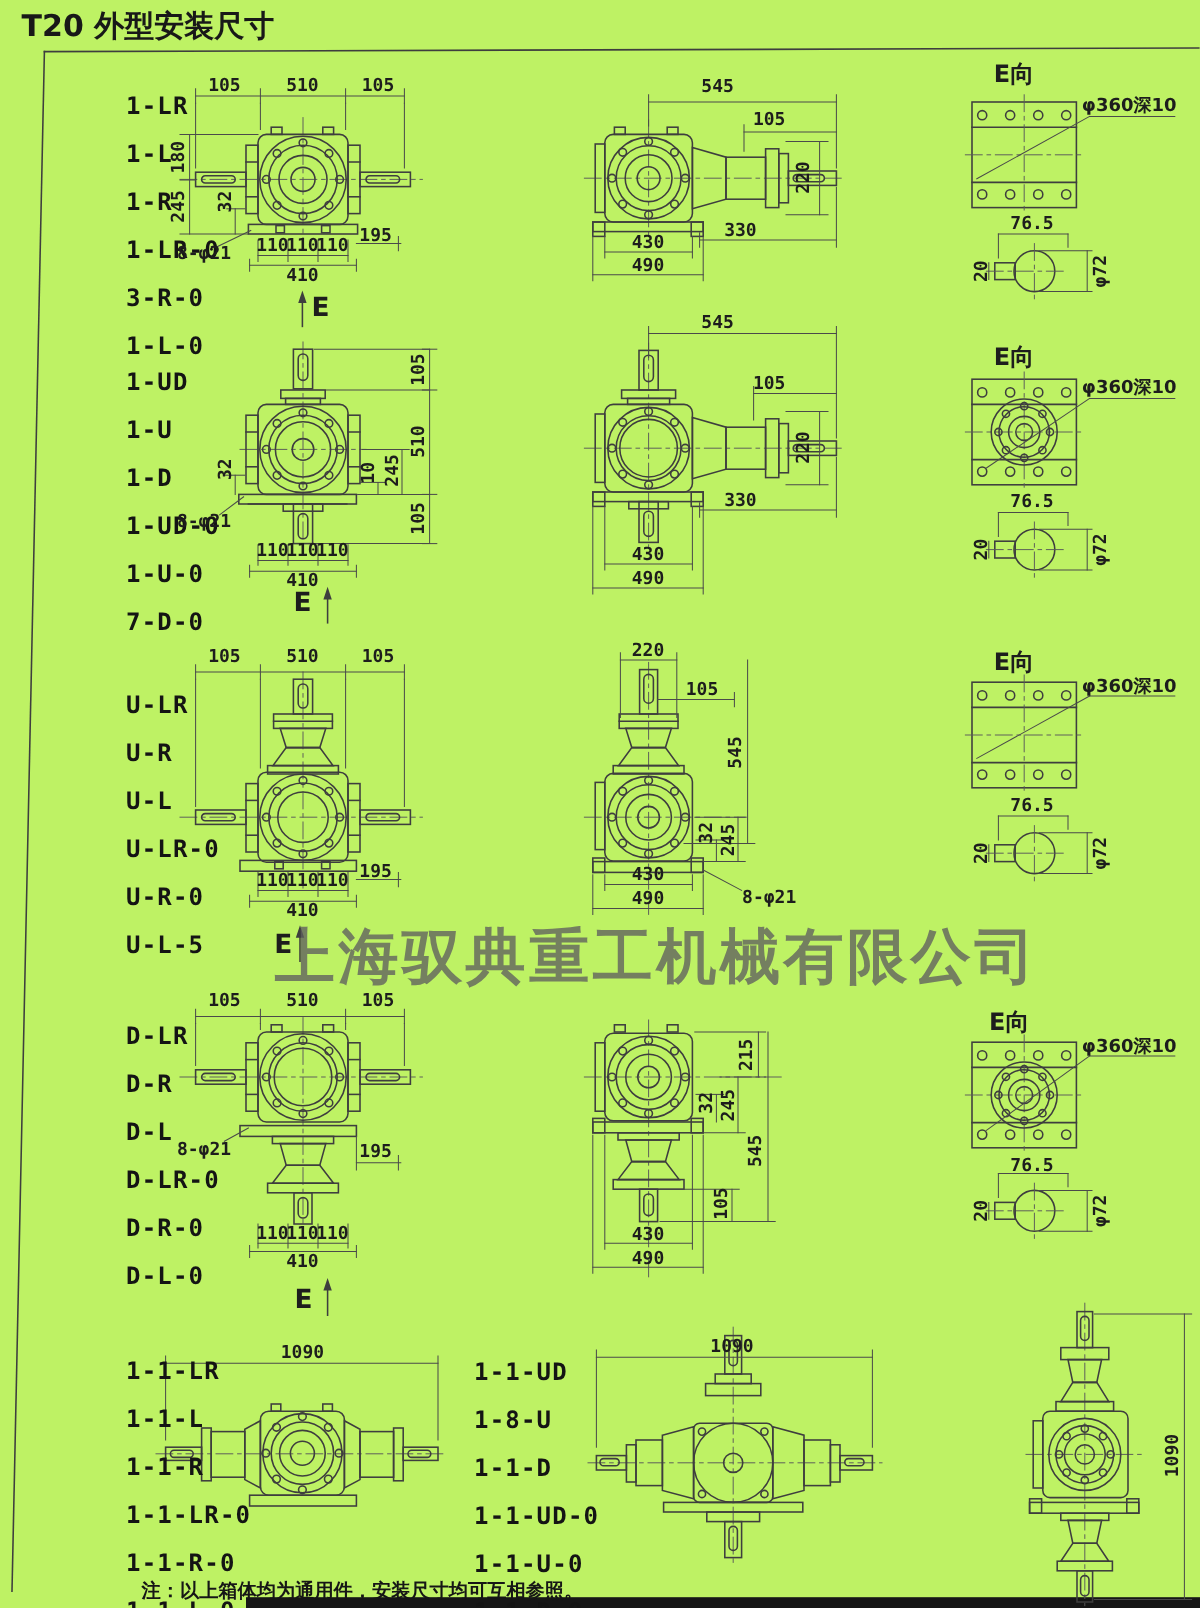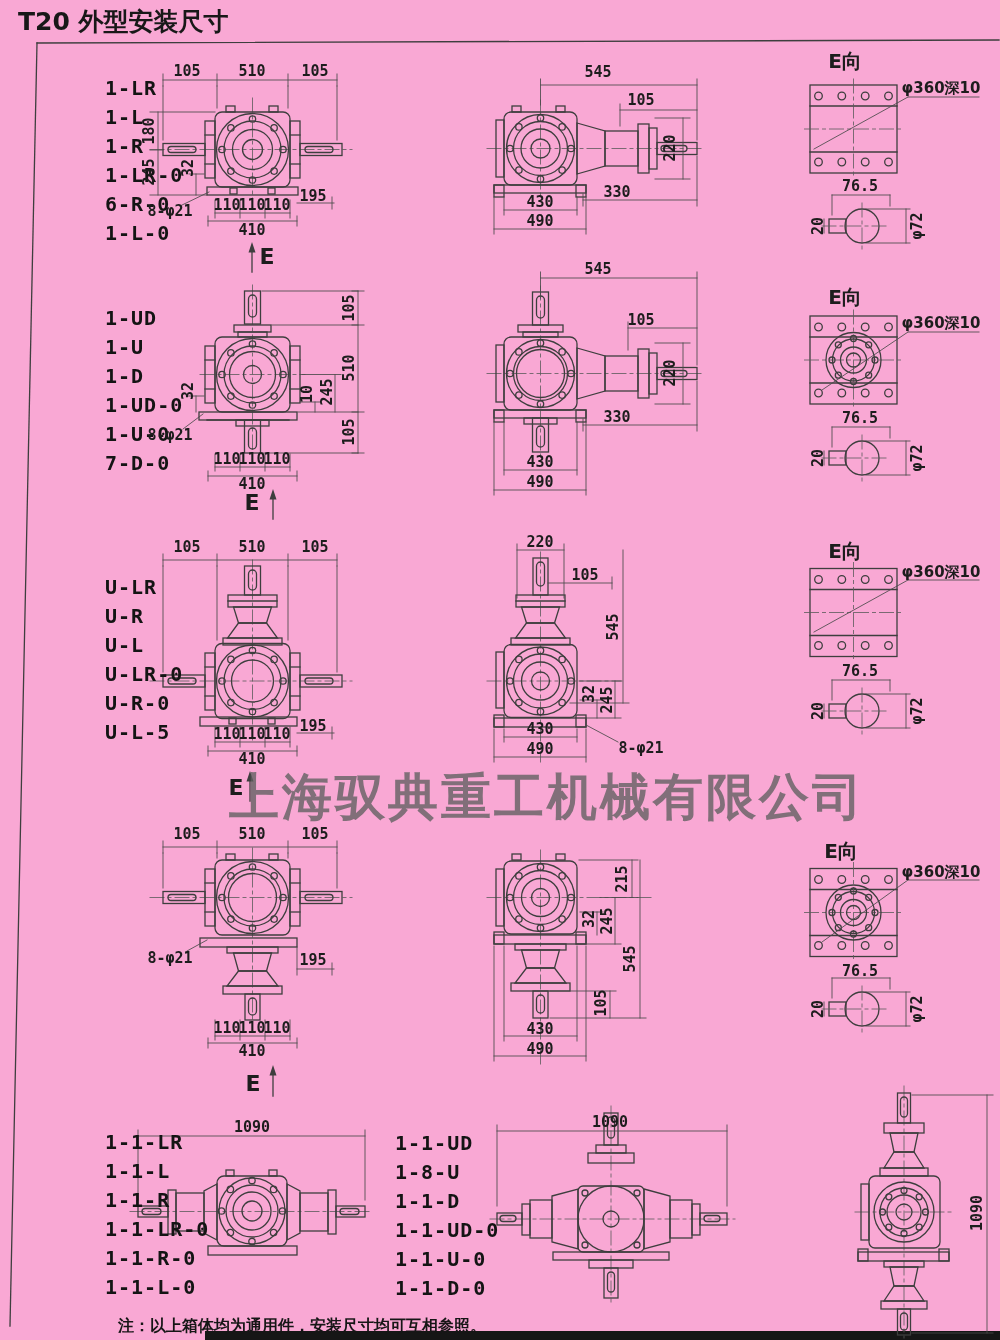--- a/index.html
+++ b/index.html
@@ -1,28 +1,28 @@
 <!DOCTYPE html>
 <html><head>
 <meta charset="utf-8">
 <style>
   body{margin:0;background:#e9e9e9;}
-  .pg{position:relative;width:1000px;height:1340px;margin:0 auto;background:#f9a8d4;overflow:hidden;font-family:"DejaVu Sans",sans-serif;}
+  .pg{position:relative;width:1000px;height:1340px;margin:0 auto;background:#bef264;overflow:hidden;font-family:"DejaVu Sans",sans-serif;}
   svg.art{position:absolute;left:0;top:0;}
   .ln{stroke:#3e3e3e;stroke-width:1.3;fill:none;stroke-linecap:square;}
   .d{stroke:#4a4a4a;stroke-width:.85;}
   .cl{stroke:#5a5a5a;stroke-width:.8;stroke-dasharray:14 4 3 4;}
   .ar{fill:#3e3e3e;stroke:none;}
   .blk{fill:#161616;stroke:none;}
   .t{position:absolute;transform:translate(-50%,-50%);font:600 15px/1 "DejaVu Sans Mono",monospace;color:#1d1d1d;white-space:nowrap;}
   .t.v{transform:translate(-50%,-50%) rotate(-90deg);}
   .t.ev{font:bold 20px/1 "DejaVu Sans",sans-serif;}
   .t.fl{font:bold 15px/1 "DejaVu Sans",sans-serif;}
   .t.e{font:bold 22px/1 "DejaVu Sans",sans-serif;}
-  .models{position:absolute;display:flex;flex-direction:column;gap:9px;font:600 20px/1 "DejaVu Sans Mono",monospace;color:#141414;letter-spacing:1px;white-space:pre;}
+  .models{position:absolute;display:flex;flex-direction:column;gap:20px;font:600 20px/1 "DejaVu Sans Mono",monospace;color:#141414;letter-spacing:1px;white-space:pre;}
   .title{position:absolute;left:18px;top:8px;font:bold 25px/1.1 "DejaVu Sans",sans-serif;color:#181818;}
   .wm{position:absolute;left:547px;top:797px;transform:translate(-50%,-50%);font:bold 50px/1 "DejaVu Sans",sans-serif;color:rgba(95,95,95,.78);letter-spacing:3px;white-space:nowrap;z-index:5;}
   .note{position:absolute;left:118px;top:1306px;font:bold 16px/1.3 "DejaVu Sans",sans-serif;color:#161616;margin-top:10px;}
 </style>
 </head>
 <body>
 
 <div class="pg">
 
 <div class="title">T20 外型安装尺寸</div>
@@ -558,38 +558,46 @@
         <line class="d" x1="912" y1="1095" x2="993" y2="1095"></line>
         <line class="d" x1="912" y1="1333" x2="993" y2="1333"></line>
 </g>
 </svg>
 
 <div class="models" style="left:105px;top:78px">
   <div>1-LR</div>
   <div>1-L</div>
   <div>1-R</div>
   <div>1-LR-0</div>
-  <div>6-R-0</div>
+  <div>3-R-0</div>
   <div>1-L-0</div>
 </div>
 <div class="models" style="left:105px;top:308px">
   <div>1-UD</div>
   <div>1-U</div>
   <div>1-D</div>
   <div>1-UD-0</div>
   <div>1-U-0</div>
   <div>7-D-0</div>
 </div>
 <div class="models" style="left:105px;top:577px">
   <div>U-LR</div>
   <div>U-R</div>
   <div>U-L</div>
   <div>U-LR-0</div>
   <div>U-R-0</div>
   <div>U-L-5</div>
+</div>
+<div class="models" style="left:105px;top:853px">
+  <div>D-LR</div>
+  <div>D-R</div>
+  <div>D-L</div>
+  <div>D-LR-0</div>
+  <div>D-R-0</div>
+  <div>D-L-0</div>
 </div>
 <div class="models" style="left:105px;top:1132px">
   <div>1-1-LR</div>
   <div>1-1-L</div>
   <div>1-1-R</div>
   <div>1-1-LR-0</div>
   <div>1-1-R-0</div>
   <div>1-1-L-0</div>
 </div>
 <div class="models" style="left:395px;top:1133px">

